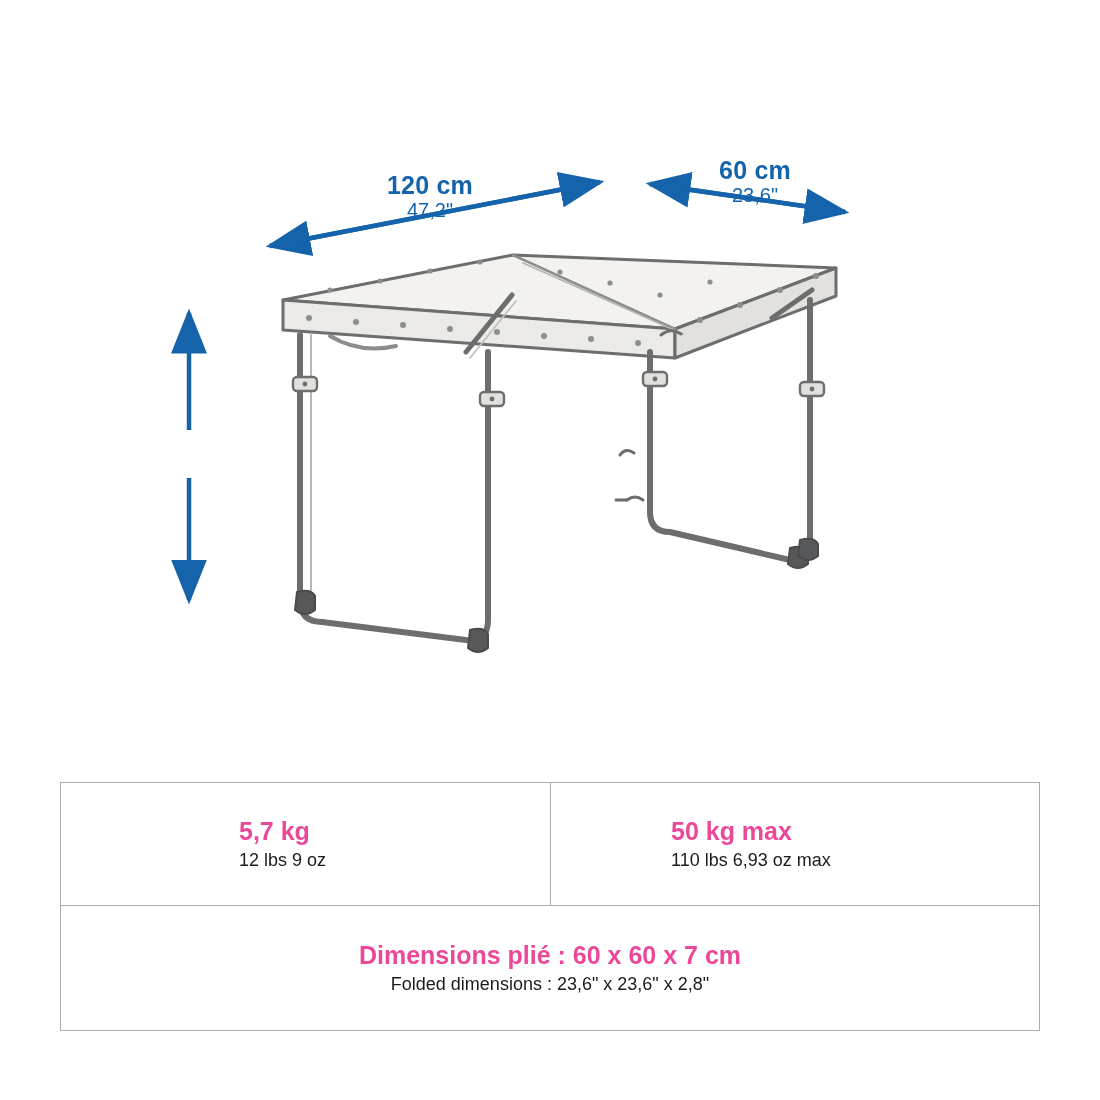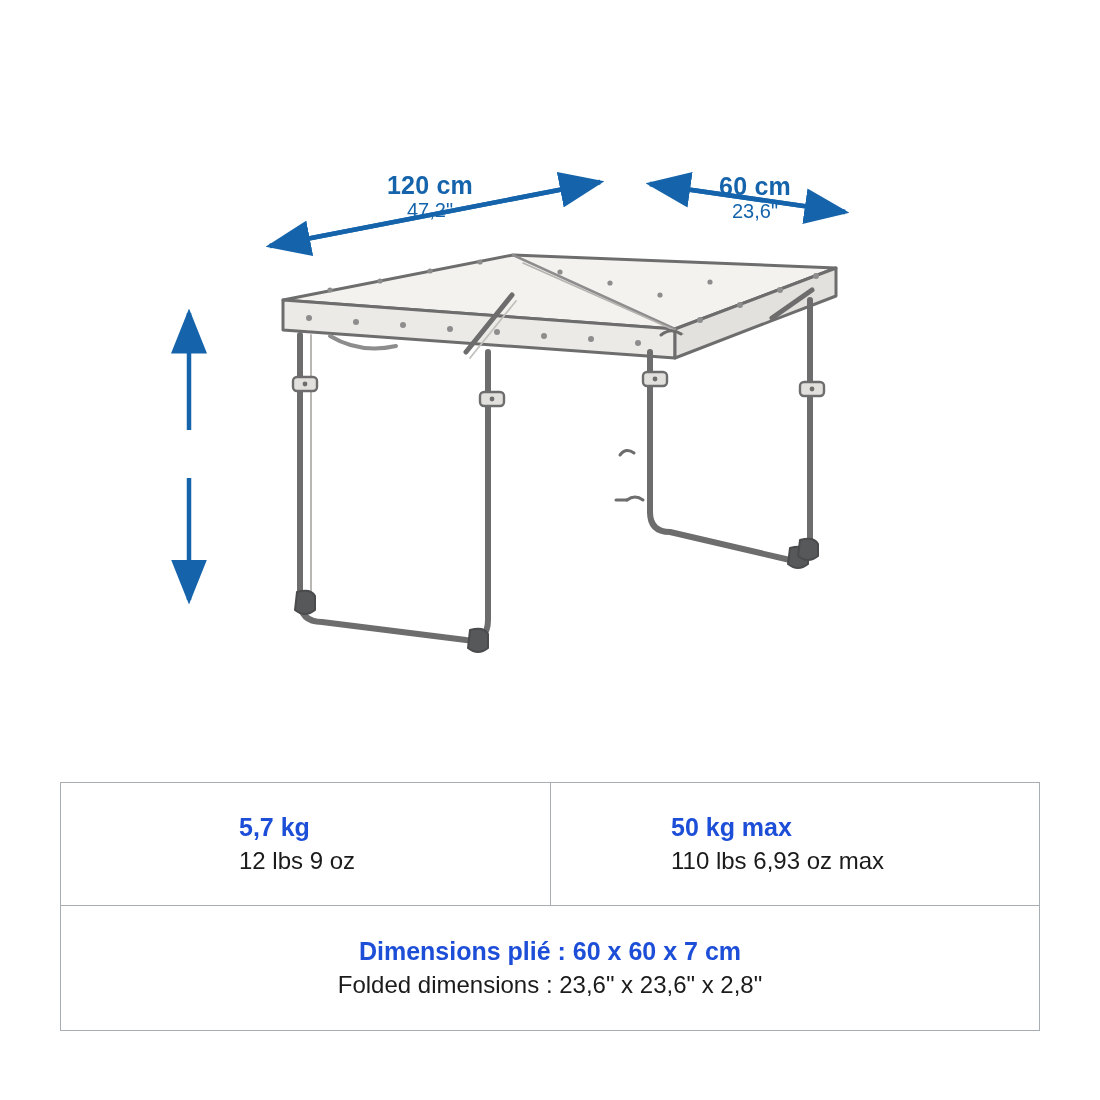--- a/index.html
+++ b/index.html
@@ -46,21 +46,21 @@
     font-size: 25px;
     font-weight: bold;
     letter-spacing: 0.2px;
   }
   .dim-label .imperial {
     font-size: 20px;
     font-weight: normal;
   }
 
   #label-width  { left: 330px; top: 171px; width: 200px; }
-  #label-depth  { left: 655px; top: 172px; width: 200px; }
+  #label-depth  { left: 655px; top: 156px; width: 200px; }
   #label-height { left: 70px;  top: 415px; width: 230px; }
 
   #label-height .metric .arrow,
   #label-height .imperial .arrow {
     display: inline-block;
     padding: 0 2px;
   }
 
   
   .spec-table {
@@ -98,25 +98,25 @@
   }
   .spec-row.top .spec-cell.right {
     border-left: 1px solid #a8adb2;
   }
   .spec-row.bottom .spec-cell {
     width: 100%;
   }
   .spec-cell .primary {
     font-size: 25px;
     font-weight: bold;
-    color: #1d4ed8;
+    color: #ec4899;
     line-height: 1.25;
   }
   .spec-cell .secondary {
-    font-size: 24px;
+    font-size: 18px;
     font-weight: normal;
     color: #1b1b1b;
     line-height: 1.3;
     margin-top: 2px;
   }
   .spec-row.top .spec-cell { align-items: flex-start; text-align: left; }
   .spec-row.top .spec-cell.left  { padding-left: 178px; }
   .spec-row.top .spec-cell.right { padding-left: 120px; }
   .spec-row.bottom .spec-cell { align-items: center; text-align: right; }
 </style>

